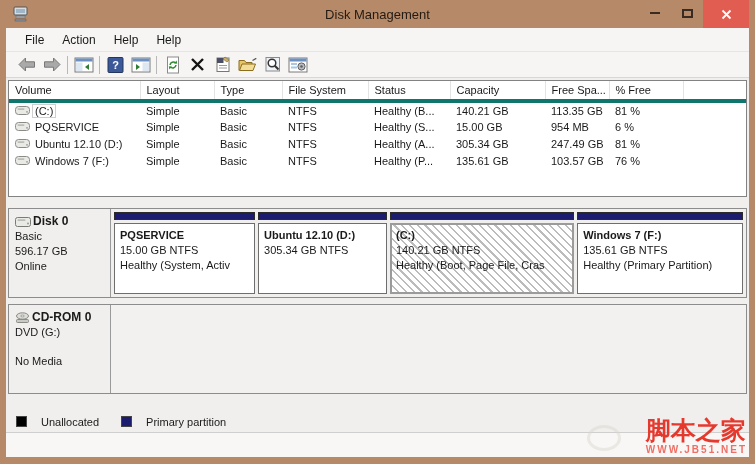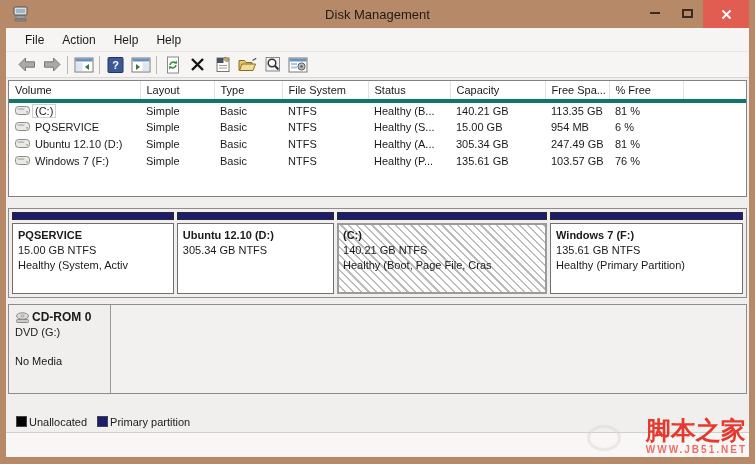--- a/index.html
+++ b/index.html
@@ -51,21 +51,21 @@
   .pt-strip { height:8px; border:1px solid #2a2a2a; }
   .pt-box { flex:1; margin-top:3px; background:#fff; border:1px solid #6e6e6e; padding:4px 5px; line-height:15px; overflow:hidden; }
   .pt-name { font-weight:bold; white-space:nowrap; overflow:hidden; }
   .pt-line { white-space:nowrap; overflow:hidden; }
   .partition.selected .pt-box { border:2px solid #9b9b9b; padding:3px 4px;
     background:repeating-linear-gradient(45deg,#ffffff 0px,#ffffff 4px,#bcbcbc 4px,#bcbcbc 5.5px); }
   .cd-area { flex:1; background:#f2f1ef; }
   .cd-gap { height:14px; }
 
   
-  .legend { height:22px; display:flex; align-items:center; padding-left:10px; gap:2px; background:#f0efed; border-bottom:1px solid #cfcfcf; }
+  .legend { height:22px; display:flex; align-items:center; padding-left:10px; gap:14px; background:#f0efed; border-bottom:1px solid #cfcfcf; }
   .swatch { width:11px; height:11px; border:1px solid #444; display:inline-block; }
   .legend-label { margin-right:8px; }
   .statusbar { height:24px; background:#f8f7f5; }
 
   
   .watermark { position:absolute; right:2px; bottom:2px; text-align:left; line-height:1.05; pointer-events:none; }
   .wm-title { font-size:25px; font-weight:bold; color:#e6392e; font-family:"DejaVu Sans", sans-serif; }
   .wm-site { font-size:10px; font-weight:bold; letter-spacing:2px; color:#ef6f66; }
   .wm-logo { position:absolute; right:128px; bottom:6px; width:34px; height:26px; border:3px solid #d9d4cf;
     border-radius:50%; opacity:.45; }
@@ -302,20 +302,33 @@
         </tr>
       </tbody>
         </table>
     </div>
 
     <div style="height:7px;"></div>
 
     <div class="graph">
 
       <div class="disk-row">
+        <div class="disk-label">
+          <div class="disk-title">
+            <svg width="16" height="10" viewBox="0 0 16 10">
+                <rect x="0.5" y="0.5" width="15" height="9" rx="2" fill="#e9e9e5" stroke="#7a7a76"></rect>
+                <rect x="2.5" y="2.3" width="8" height="1.8" rx="0.9" fill="#bcbcb8"></rect>
+                <circle cx="13" cy="6.5" r="1" fill="#9a9a96"></circle>
+              </svg>
+            <span>Disk 0</span>
+          </div>
+          <div>Basic</div>
+          <div>596.17 GB</div>
+          <div>Online</div>
+        </div>
         <div class="parts">
           <div class="partition" style="flex-grow:127;">
             <div class="pt-strip" style="background-color: rgb(27, 27, 112);"></div>
             <div class="pt-box">
               <div class="pt-name">PQSERVICE</div>
               <div class="pt-line">15.00 GB NTFS</div>
               <div class="pt-line">Healthy (System, Activ</div>
             </div>
           </div>
           <div class="partition" style="flex-grow:173;">

